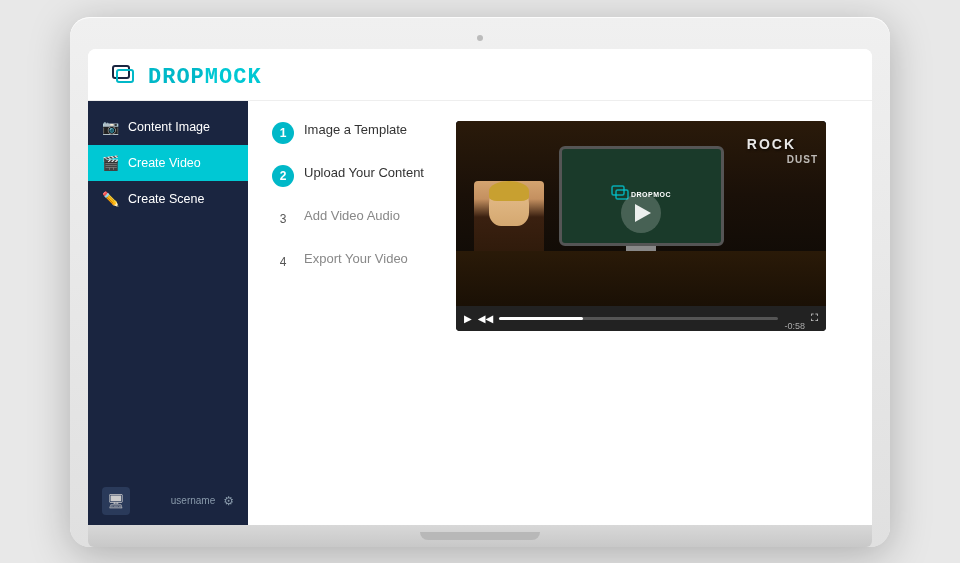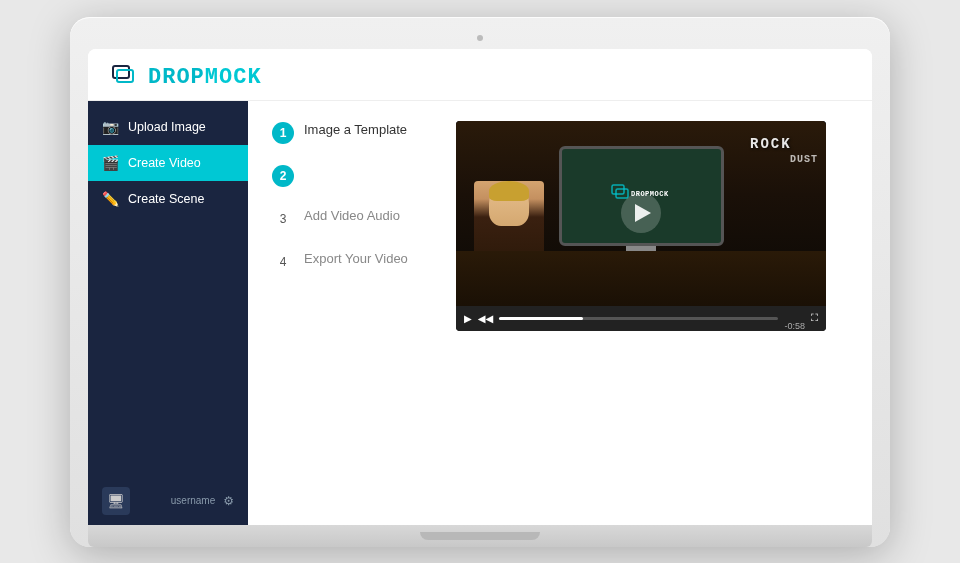--- a/index.html
+++ b/index.html
@@ -247,21 +247,20 @@
       overflow: hidden;
       position: relative;
     }
 
     .video-thumbnail {
       width: 100%;
       height: 185px;
       background: linear-gradient(135deg, #1a1a2e 0%, #16213e 30%, #0f3460 60%, #1a1a2e 100%);
       position: relative;
       overflow: hidden;
-      font-family: Liberation Mono, monospace;
     }
 
     
     .scene-bg {
       position: absolute;
       inset: 0;
       background: linear-gradient(to bottom, #2a1a0a 0%, #1a1008 40%, #0a0805 100%);
     }
 
     .scene-desk {
@@ -456,21 +455,21 @@
         <div class="logo-text">
           <span>DROP</span><span style="color:#00c8d4">MOCK</span>
         </div>
       </div>
 
       <div class="app-main">
 
         <div class="sidebar">
           <div class="sidebar-item">
             <span class="sidebar-icon">📷</span>
-            <span>Upload Image</span>
+            <span>Content Image</span>
           </div>
           <div class="sidebar-item active">
             <span class="sidebar-icon">🎬</span>
             <span>Create Video</span>
           </div>
           <div class="sidebar-item">
             <span class="sidebar-icon">✏️</span>
             <span>Create Scene</span>
           </div>
 
@@ -493,20 +492,21 @@
               <div class="step-number active">
                 <span>1</span>
               </div>
               <div class="step-label">Image a Template</div>
             </div>
 
             <div class="step-item">
               <div class="step-number active">
                 <span>2</span>
               </div>
+              <div class="step-label">Upload Your Content</div>
             </div>
 
             <div class="step-item">
               <div class="step-number inactive">
                 <span>3</span>
               </div>
               <div class="step-label" style="color:#888">Add Video Audio</div>
             </div>
 
             <div class="step-item">

